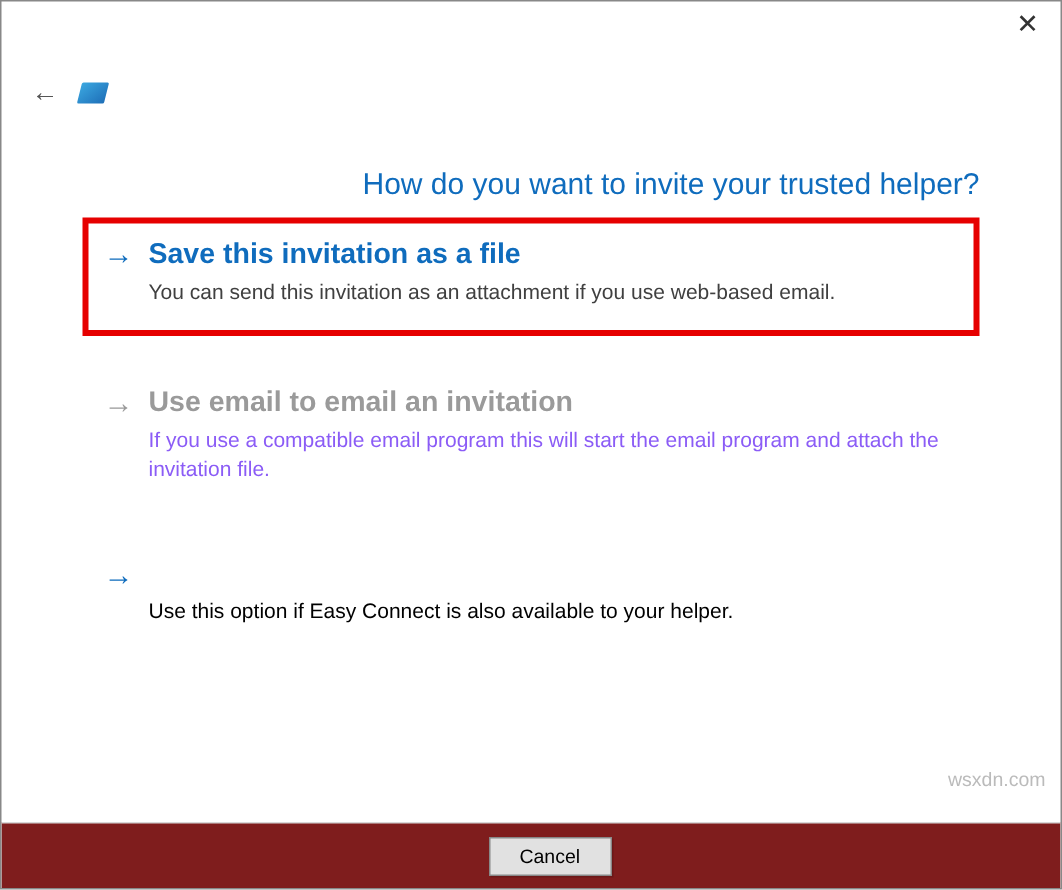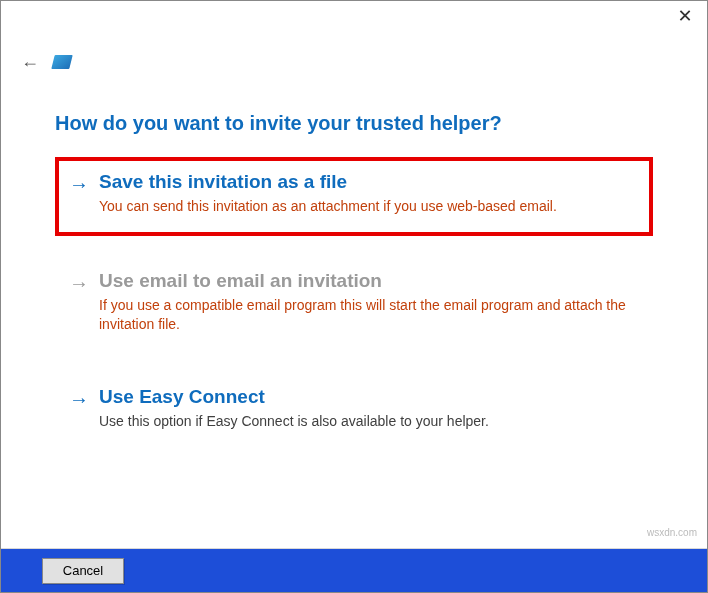--- a/index.html
+++ b/index.html
@@ -53,22 +53,23 @@
   .app-title {
     font-size: 14px;
     color: #333;
   }
   .content {
     padding: 40px 54px 0 54px;
   }
   .heading {
     color: #0f6cbd;
     font-size: 20px;
-    font-weight: 700;
-    margin-bottom: 22px;
+    font-weight: 400;
+    margin-bottom: 10px;
+    text-align: right;
   }
   .description {
     font-size: 14px;
     line-height: 1.4;
     color: #333;
     margin-bottom: 36px;
   }
   .option {
     padding: 12px 14px 14px 14px;
     margin-bottom: 26px;
@@ -98,50 +99,50 @@
   .option.active .arrow,
   .option.active .option-title { color: #0f6cbd; }
   .option.disabled .arrow,
   .option.disabled .option-title { color: #9a9a9a; }
   .option-desc {
     margin-left: 30px;
     margin-top: 4px;
     font-size: 14px;
     line-height: 1.35;
   }
-  .option.active .option-desc { color: #c2410c; }
-  .option.disabled .option-desc { color: #c2410c; }
-  .option.desc-normal .option-desc { color: #404040; }
+  .option.active .option-desc { color: #404040; }
+  .option.disabled .option-desc { color: #8b5cf6; }
+  .option.desc-normal .option-desc { color: #000000; }
   .footer {
     position: absolute;
     bottom: 0; left: 0; right: 0;
     height: 44px;
-    background: #1d4ed8;
+    background: #7f1d1d;
     border-top: 1px solid #d8d8d8;
     display: flex;
-    justify-content: flex-start;
+    justify-content: center;
     align-items: center;
     padding-right: 16px;
     padding-left: 41px;
   }
   .btn {
     min-width: 82px;
     height: 26px;
     border: 1px solid #888;
     background: #e1e1e1;
     font-family: inherit;
     font-size: 13px;
     cursor: pointer;
     box-shadow: 1px 1px 0 rgba(0,0,0,0.15);
   }
   .watermark {
     position: absolute;
     right: 10px;
-    bottom: 54px;
-    font-size: 10px;
+    bottom: 65px;
+    font-size: 13px;
     color: #bbb;
   }
 </style>
 </head>
 <body>
 
 <div class="titlebar">
   <div class="close-btn">
     <span>✕</span>
   </div>
@@ -167,21 +168,20 @@
     <div class="option-head">
       <span class="arrow">→</span>
       <span class="option-title">Use email to email an invitation</span>
     </div>
     <div class="option-desc">If you use a compatible email program this will start the email program and attach the invitation file.</div>
   </div>
 
   <div class="option active desc-normal">
     <div class="option-head">
       <span class="arrow">→</span>
-      <span class="option-title">Use Easy Connect</span>
     </div>
     <div class="option-desc">Use this option if Easy Connect is also available to your helper.</div>
   </div>
 </div>
 
 <div class="watermark">wsxdn.com</div>
 
 <div class="footer">
   <button class="btn">Cancel</button>
 </div>

